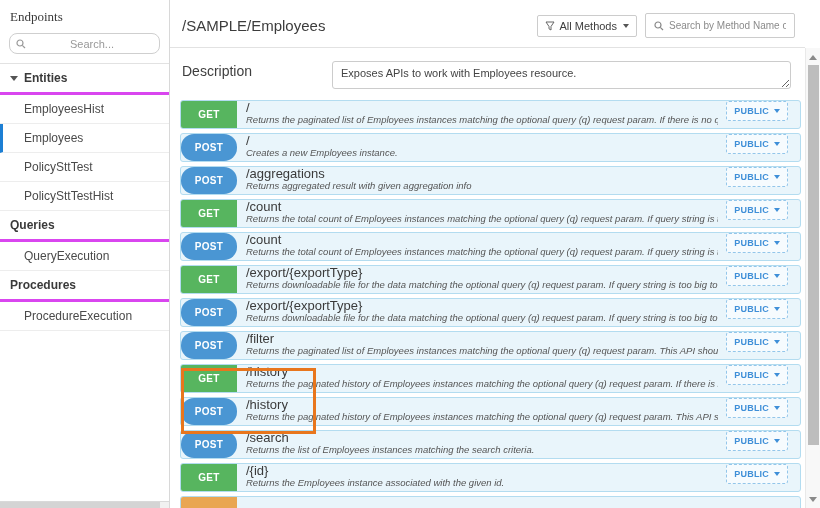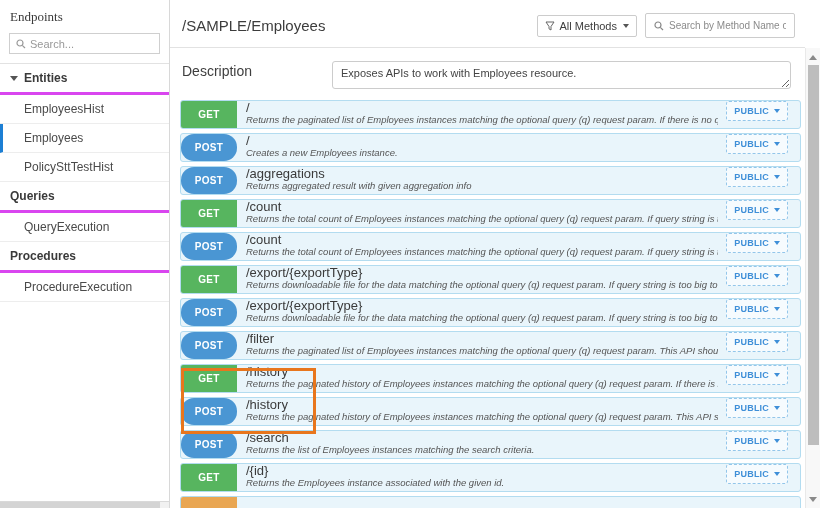--- a/index.html
+++ b/index.html
@@ -2,21 +2,21 @@
 <html><head>
 <meta charset="utf-8">
 <style>
   * { margin:0; padding:0; box-sizing:border-box; }
   body { font-family:"Liberation Sans", sans-serif; background:#fff; }
   .app { position:relative; width:820px; height:508px; overflow:hidden; background:#fff; }
 
   
   .sidebar { position:absolute; left:0; top:0; width:170px; height:508px; background:#fff; border-right:1px solid #d8d8d8; }
   .sb-title { font-size:13px; color:#3a3a3a; padding:9px 10px 6px;font-family:Liberation Serif, serif; }
-  .sb-search { margin:2px 9px 9px; border:1px solid #cfcfcf; border-radius:0; height:21px; display:flex; align-items:center; padding:0 6px; background:#fff; }
+  .sb-search { margin:2px 9px 9px; border:1px solid #cfcfcf; border-radius:8px; height:21px; display:flex; align-items:center; padding:0 6px; background:#fff;gap:40px; }
   .sb-search svg { flex:none; margin-right:4px; }
   .sb-search input { border:none; outline:none; font-size:11px; width:100%; font-family:inherit; color:#444; background:transparent; }
   .sb-search input::placeholder { color:#999; }
   .sb-sections { border-top:1px solid #e2e2e2; }
   .sb-section { display:flex; align-items:center; padding:7px 10px; font-size:12px; font-weight:bold; color:#3a3a3a; border-bottom:3px solid #d946ef; cursor:pointer; }
   .tri-down { width:0; height:0; border-left:4px solid transparent; border-right:4px solid transparent; border-top:5px solid #555; margin-right:6px; }
   .sb-item { padding:7px 10px 7px 24px; font-size:12px; color:#4a4a4a; border-bottom:1px solid #ededed; cursor:pointer; background:#fff; }
   .sb-item.selected { border-left:3px solid #1d7fd4; padding-left:21px; }
   .sb-hscroll { position:absolute; left:0; bottom:0; width:169px; height:7px; background:#f1f1f1; border-top:1px solid #d9d9d9; }
   .sb-hscroll .hthumb { height:100%; width:160px; background:#d4d4d4; }
@@ -73,20 +73,21 @@
         </svg>
       <input placeholder="Search..." style="">
     </div>
     <div class="sb-sections">
       <div class="sb-section">
         <span class="tri-down"></span>
         <span>Entities</span>
       </div>
       <div class="sb-item">EmployeesHist</div>
       <div class="sb-item selected">Employees</div>
+      <div class="sb-item">PolicySttTest</div>
       <div class="sb-item">PolicySttTestHist</div>
       <div class="sb-section">
         <span>Queries</span>
       </div>
       <div class="sb-item">QueryExecution</div>
       <div class="sb-section">
         <span>Procedures</span>
       </div>
       <div class="sb-item">ProcedureExecution</div>
     </div>

